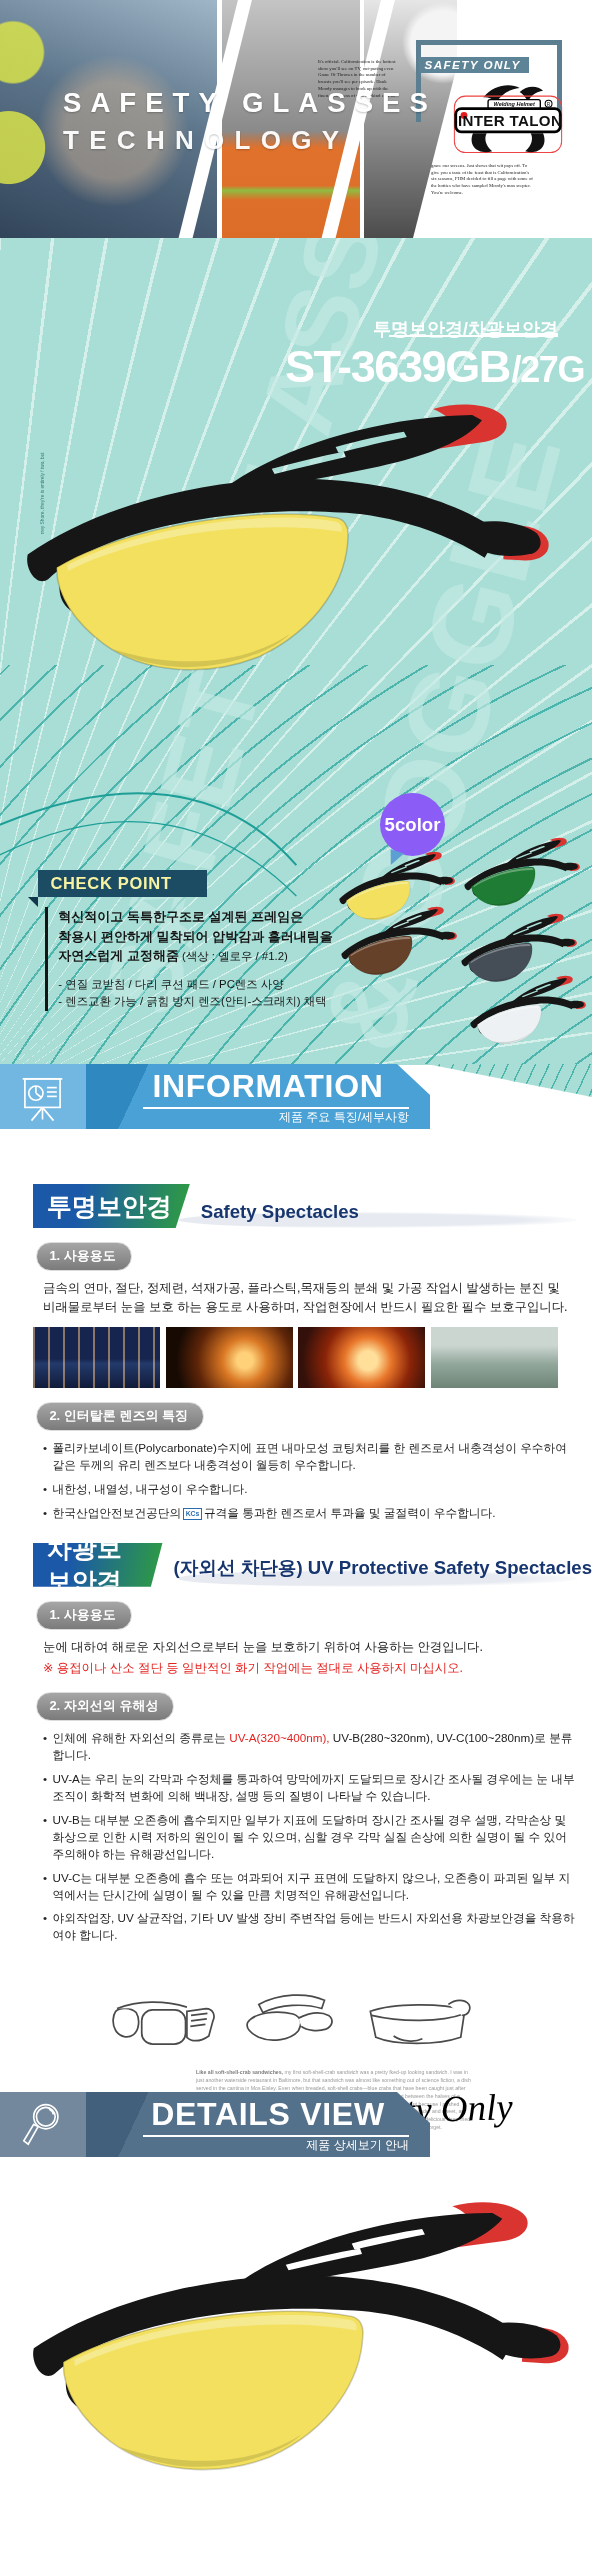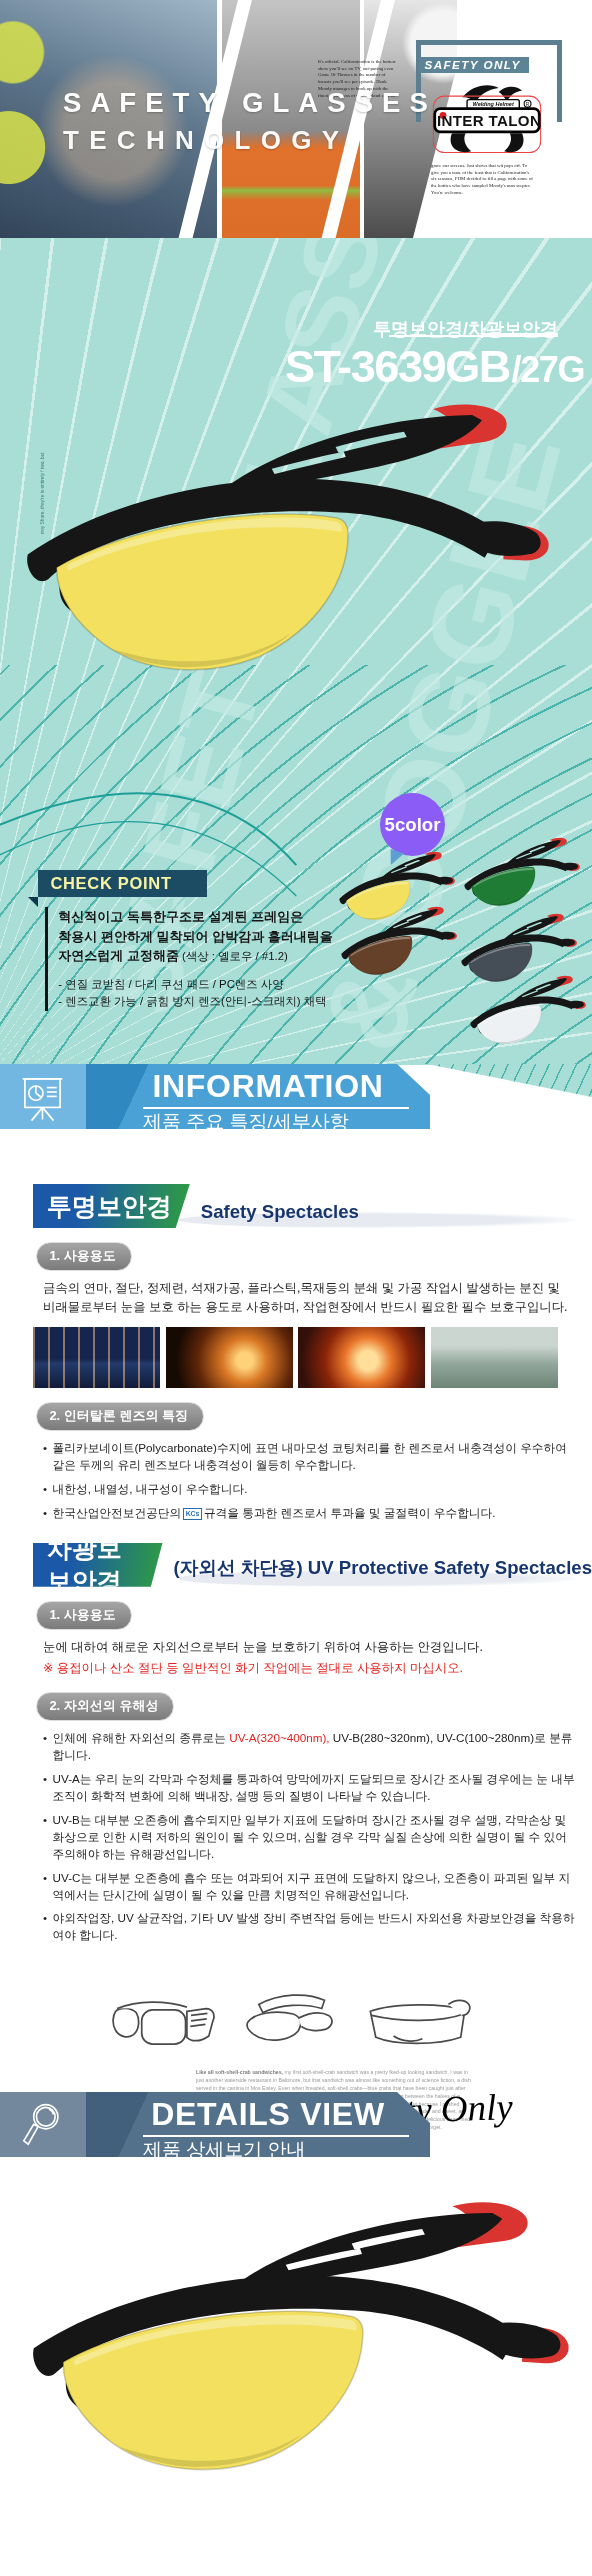--- a/index.html
+++ b/index.html
@@ -31,21 +31,21 @@
     letter-spacing:9px;text-shadow:0 0.7px 2.1px rgba(0,0,0,.25);}
   .hd-title2{left:63px;top:125px;width:386px;color:#fff;font-size:26px;font-weight:700;
     letter-spacing:10.3px;opacity:.95;text-shadow:0 0.7px 2.1px rgba(0,0,0,.25);}
   .fine1{left:318px;top:59px;width:81px;font-family:"Liberation Serif",serif;font-size:4.8px;
     line-height:1.4;color:#222;}
   .fine2{left:431px;top:163px;width:105px;font-family:"Liberation Serif",serif;font-size:4.8px;
     line-height:1.4;color:#222;}
   .frame{left:416px;top:40px;width:136px;height:77px;border:5.5px solid #5b7f91;border-bottom:none;}
   .badge-so{left:419px;top:57px;background:#5d8496;color:#fff;font-size:11.7px;font-weight:700;
     font-style:italic;letter-spacing:1.4px;padding:1.4px 8.3px 2.1px 5.5px;}
-  .logo{left:431px;top:81px;width:112px;height:77px;}
+  .logo{left:452px;top:81px;width:112px;height:77px;}
 
   
   #hero{left:0;top:238px;width:592px;height:827px;background:#a8ded6;overflow:hidden;}
   #hero .rays{position:absolute;left:0;top:0;width:592px;height:827px;opacity:.55;
     background:repeating-conic-gradient(from 0deg at -55px 889px,
       rgba(255,255,255,.95) 0deg .22deg, transparent .22deg 3.4deg);}
   #hero .rings{position:absolute;left:0;top:427px;width:592px;height:399px;opacity:.85;
     background:repeating-radial-gradient(circle at 1061px 1074px,
       transparent 0 30px, rgba(23,158,150,.75) 30px 32px);}
   .wm{position:absolute;font-weight:800;color:#c6ebe4;opacity:.65;transform-origin:0 0;
@@ -93,22 +93,22 @@
     background:repeating-linear-gradient(115deg,#a8ded6 0 11px,#49b5ab 11px 12.4px);
     clip-path:polygon(0 0,100% 0,100% 100%);}
   .banner{position:absolute;left:0;width:430px;height:65px;}
   .banner .bg{position:absolute;left:0;top:0;width:430px;height:65px;
     clip-path:polygon(0 0,397px 0,430px 31px,430px 65px,0 65px);}
   .banner .sq{position:absolute;left:0;top:0;width:86px;height:65px;}
   .banner .shadow{position:absolute;left:86px;top:0;width:90px;height:65px;}
   .banner .t{position:absolute;left:127px;top:4.1px;width:282px;text-align:center;color:#fff;
     font-size:32px;font-weight:800;letter-spacing:0.7px;}
   .banner .rule{position:absolute;left:143px;top:43px;width:266px;height:2.1px;background:#fff;}
-  .banner .st{position:absolute;left:143px;top:45px;width:266px;text-align:left;color:#fff;
-    font-size:19px;font-weight:400;}
+  .banner .st{position:absolute;left:143px;top:45px;width:266px;text-align:right;color:#fff;
+    font-size:12px;font-weight:400;}
   #info-banner{top:1064px;}
   #info-banner .bg{background:#49a1d6;}
   #info-banner .sq{background:#72b7e2;}
   #info-banner .shadow{background:linear-gradient(115deg,#2f88c0 0 52%,transparent 52%);}
   #details-banner{top:2092px;}
   #details-banner .bg{background:#54718c;}
   #details-banner .sq{background:#74889d;}
   #details-banner .shadow{background:linear-gradient(115deg,#42607c 0 52%,transparent 52%);}
   .banner .icon{position:absolute;left:15px;top:5.5px;width:55px;height:55px;}
 

